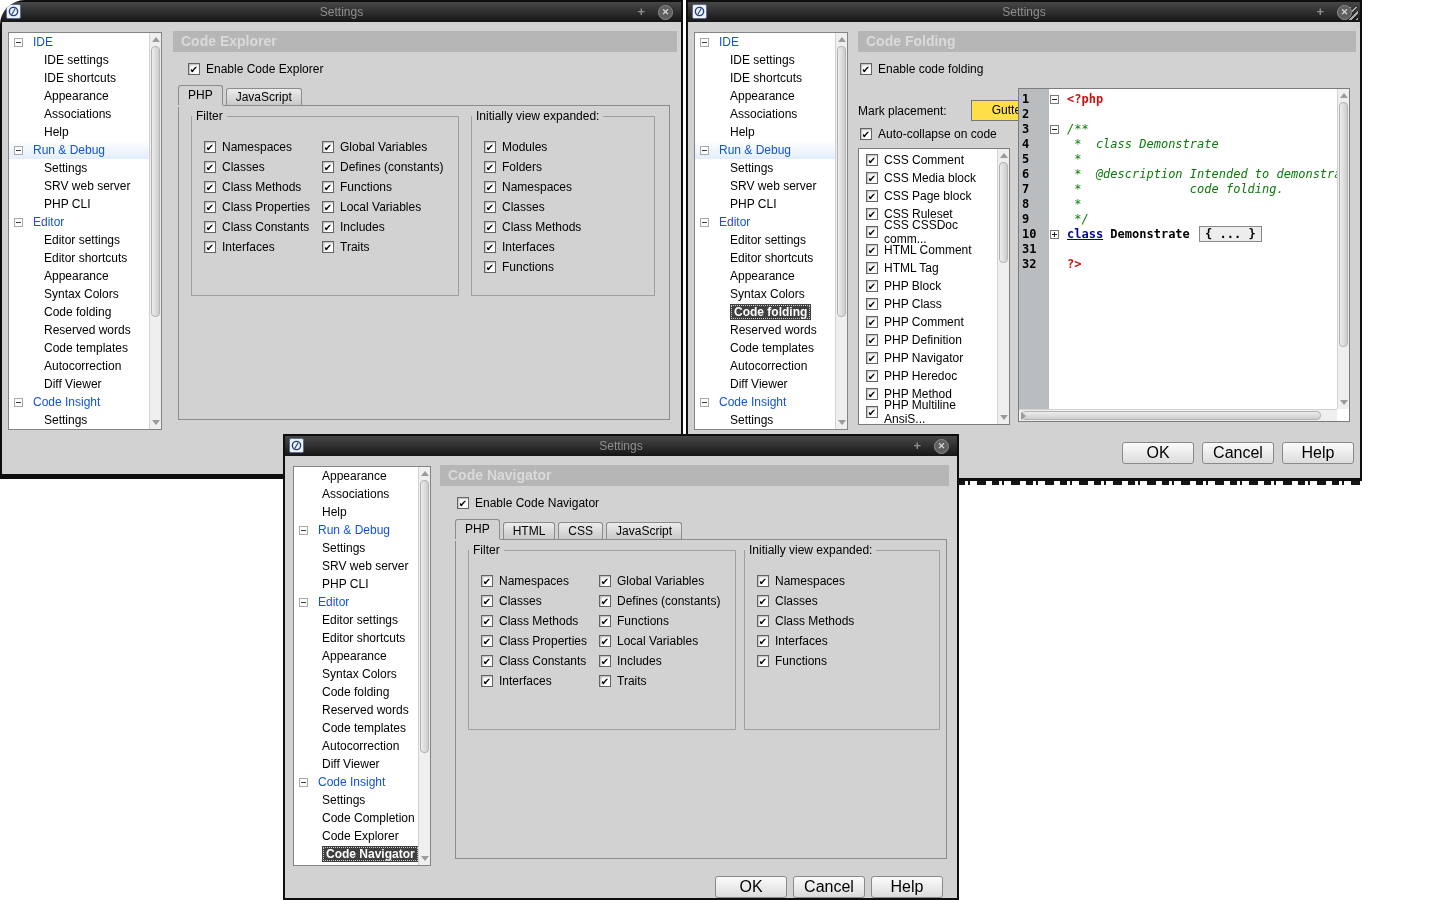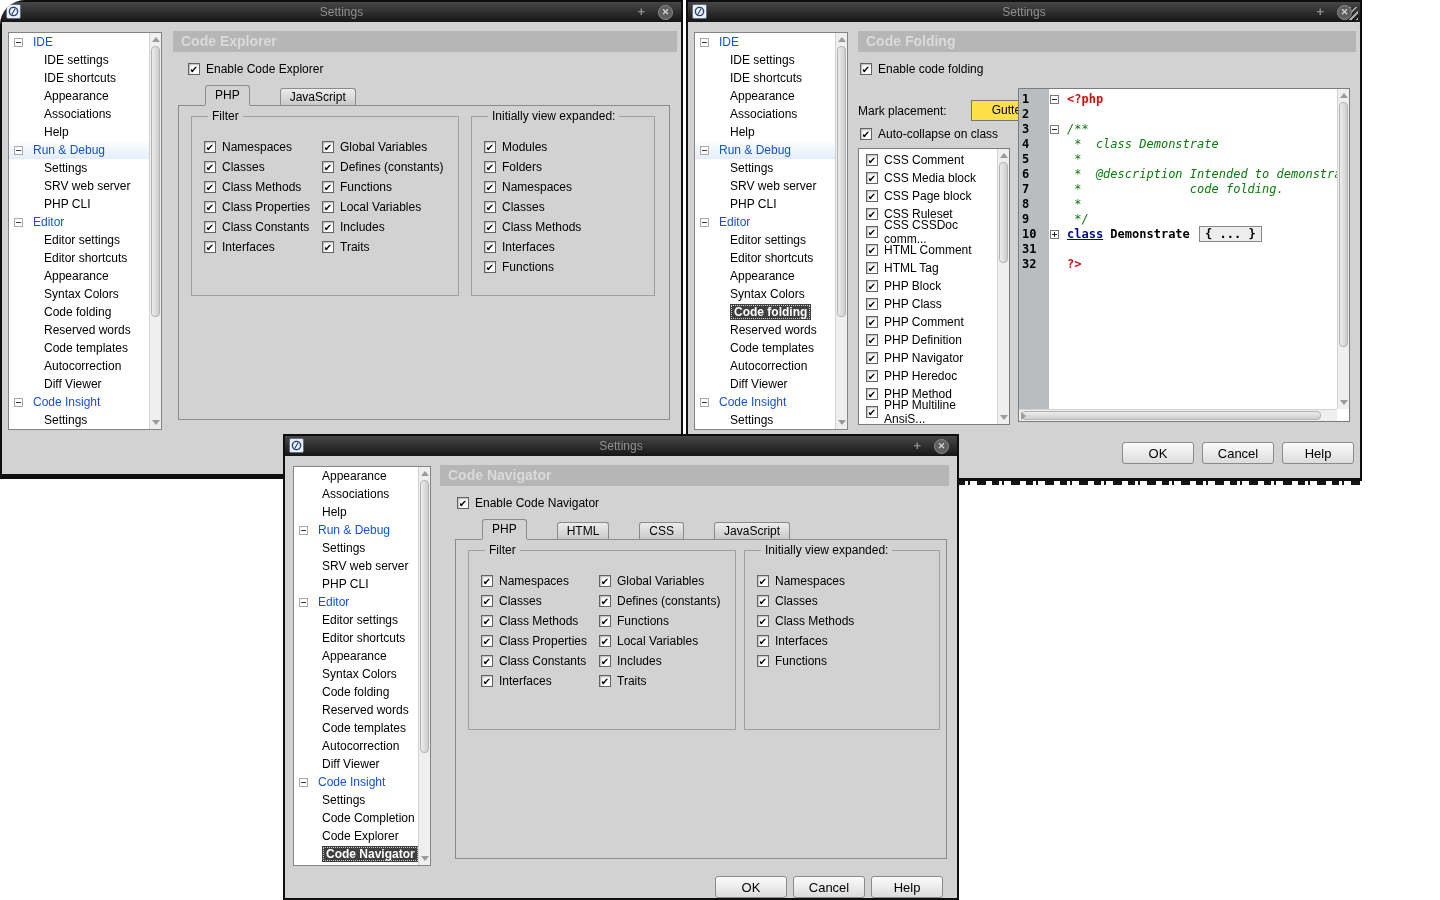--- a/index.html
+++ b/index.html
@@ -39,26 +39,26 @@
   .th-list{top:13px;height:36%;}
   .th-ed{top:13px;height:76%;}
   
   .panel-header{position:absolute;height:21px;background:#b6b6b6;color:#dadada;font-weight:bold;
                 font-size:14px;line-height:21px;padding-left:8px;box-sizing:border-box;}
   .cb{width:12px;height:12px;background:#fff;border:1px solid #636363;box-shadow:inset 1px 1px 2px rgba(0,0,0,.3);
       font-size:10px;line-height:12px;text-align:center;color:#000;flex:none;box-sizing:border-box;}
   .enable-row{position:absolute;display:flex;align-items:center;gap:6px;}
   .cbrow{display:flex;align-items:center;gap:6px;height:20px;}
   .gb{position:absolute;border:1px solid #a0a0a0;box-sizing:border-box;}
-  .gb-label{position:absolute;top:-8px;left:16px;background:#d2d2d2;padding:0 4px;}
+  .gb-label{position:absolute;top:-8px;left:0;background:#d2d2d2;padding:0 4px;}
   .col{position:absolute;}
   
   .tabs{position:absolute;display:flex;align-items:flex-end;height:20px;z-index:2;}
   .tab{padding:0 9px;background:linear-gradient(#ececec,#c9c9c9);border:1px solid #8b8b8b;border-bottom:0;
-       border-radius:3px 3px 0 0;margin-right:3px;height:16px;line-height:16px;margin-left:27px;}
+       border-radius:3px 3px 0 0;margin-right:3px;height:16px;line-height:16px;}
   .tab.active{background:#d2d2d2;height:19px;line-height:19px;box-shadow:0 2px 0 #d2d2d2;}
   .tabpage{position:absolute;border:1px solid #8b8b8b;background:#d2d2d2;box-sizing:border-box;}
   
   .mark-row{position:absolute;display:flex;align-items:center;gap:24px;}
   .combo{display:flex;}
   .combo-field{width:50px;height:21px;line-height:17px;background:#fde047;border:1px solid #767676;padding:1px 20px;box-sizing:border-box;}
   .combo-btn{width:18px;height:21px;background:linear-gradient(#f4f4f4,#d2d2d2);border:1px solid #ababab;
              border-left:none;color:#9cadc2;font-size:11px;line-height:21px;text-align:center;box-sizing:border-box;}
   
   .listbox{position:absolute;background:#fff;border:1px solid #7c7c7c;box-sizing:border-box;}
@@ -83,21 +83,21 @@
   .seg-foldbox{border:1px solid #888;background:#ededed;padding:0 5px;font-weight:bold;margin-left:2px;}
   .ed-vscroll{position:absolute;right:0;top:0;bottom:12px;width:12px;background:#efefef;border-left:1px solid #d2d2d2;box-sizing:border-box;}
   .ed-hscroll{position:absolute;left:0;right:12px;bottom:0;height:12px;background:#efefef;border-top:1px solid #d2d2d2;box-sizing:border-box;}
   .hthumb{position:absolute;top:1px;bottom:1px;left:2px;right:16px;border-radius:4px;
           background:linear-gradient(#ededed,#cdcdcd);border:1px solid #b3b3b3;}
   .sb-arrow.right{right:3px;top:2px;border-left:5px solid #9b9b9b;border-top:4px solid transparent;
                   border-bottom:4px solid transparent;border-right:none;}
   
   .btnrow{position:absolute;display:flex;}
   .pushbtn{width:72px;height:22px;background:linear-gradient(#fbfbfb,#dcdcdc);border:1px solid #8a8a8a;
-           border-radius:3px;font-family:inherit;font-size:13px;color:#000;}
+           border-radius:3px;font-family:inherit;font-size:16px;color:#000;}
   
   .debris{position:absolute;left:958px;top:481px;width:404px;height:4px;
           background:repeating-linear-gradient(90deg,#161616 0 7px,transparent 7px 10px,#161616 10px 12px,transparent 12px 19px,#161616 19px 28px,transparent 28px 34px);}
   .grip{position:absolute;right:2px;bottom:2px;width:13px;height:13px;
         background:repeating-linear-gradient(135deg,transparent 0 3px,#a9a9a9 3px 4.5px);}
   
   #w1{left:0;top:0;width:683px;height:479px;border-bottom-width:5px;}
   #w1 .sidebar{left:6px;top:10px;width:154px;height:398px;}
   #w1 .panel-header{left:171px;top:9px;width:504px;}
   #w1 .enable-row{left:186px;top:40px;}
@@ -430,21 +430,21 @@
       </div>
       <div class="mark-row">
         <span>Mark placement:</span>
         <span class="combo">
           <span class="combo-field">Gutter</span>
           <span class="combo-btn">▼</span>
         </span>
       </div>
       <div class="enable-row auto-row">
         <span class="cb">✔</span>
-        <span>Auto-collapse on class</span>
+        <span>Auto-collapse on code</span>
       </div>
       <div class="listbox">
         <div class="list-inner" id="w2-list">
             <div class="cbrow">
               <span class="cb">✔</span>
               <span class="cblabel">CSS Comment</span>
             </div>
             <div class="cbrow">
               <span class="cb">✔</span>
               <span class="cblabel">CSS Media block</span>

